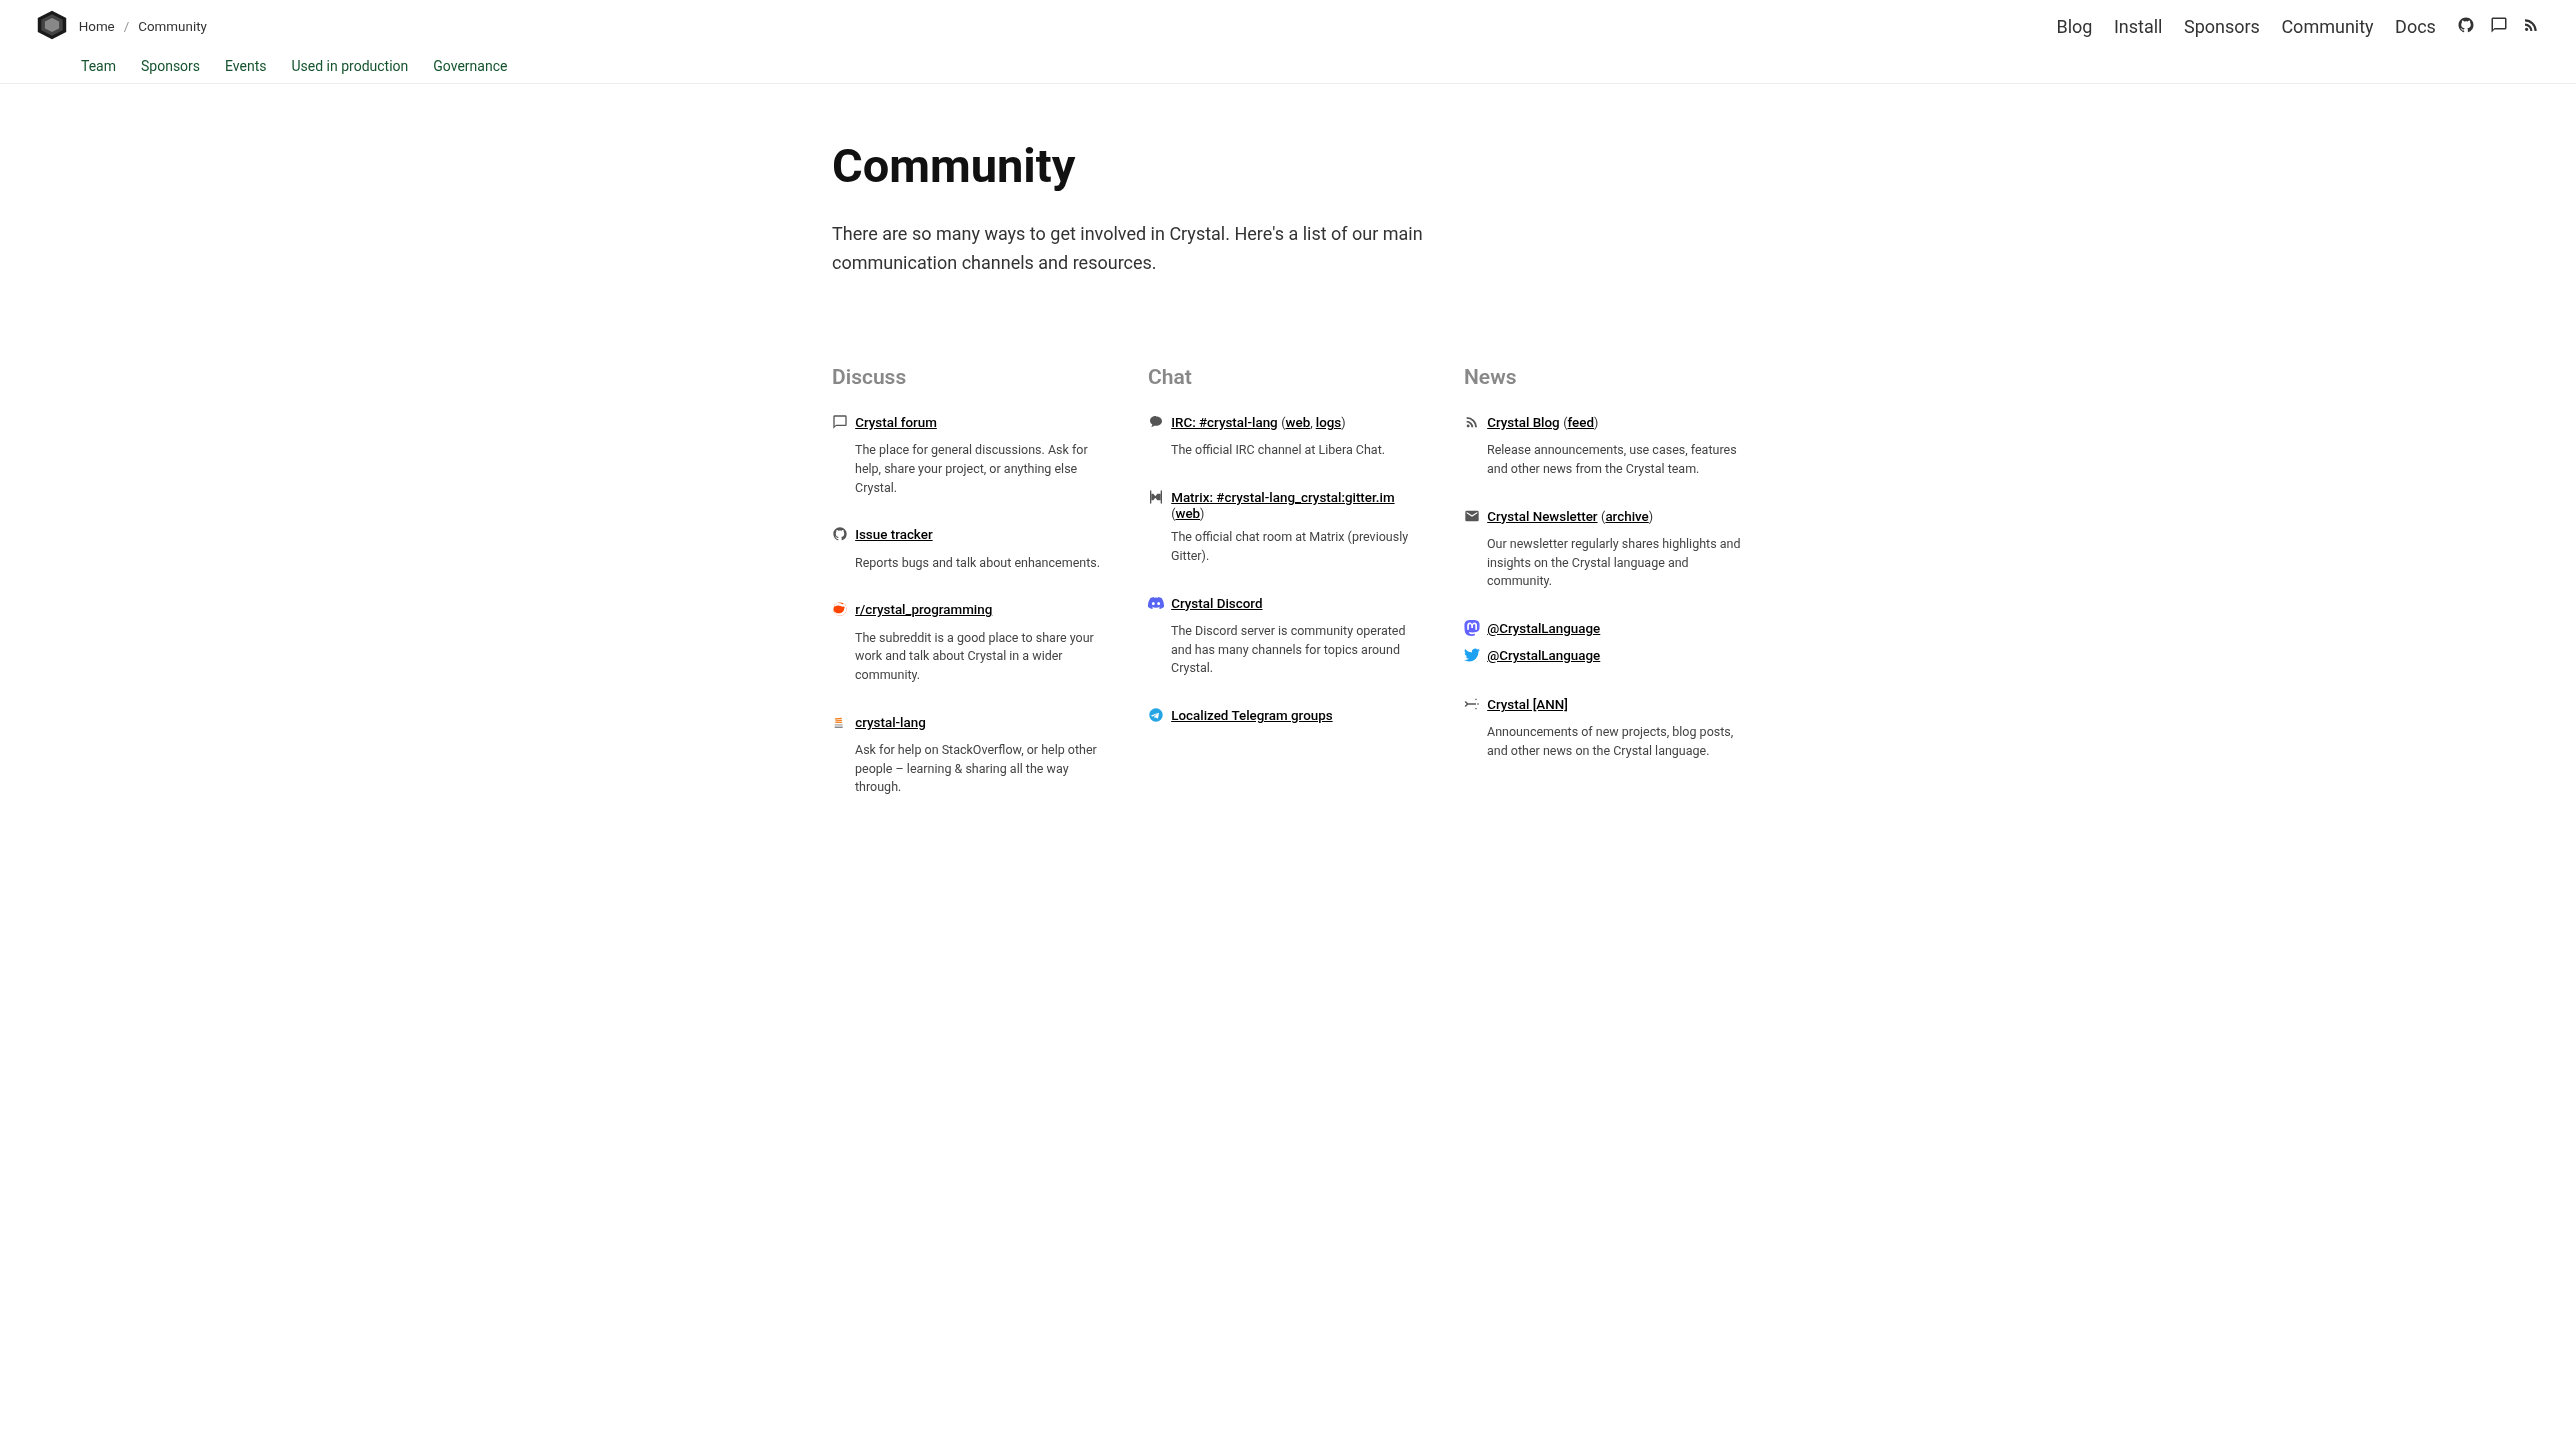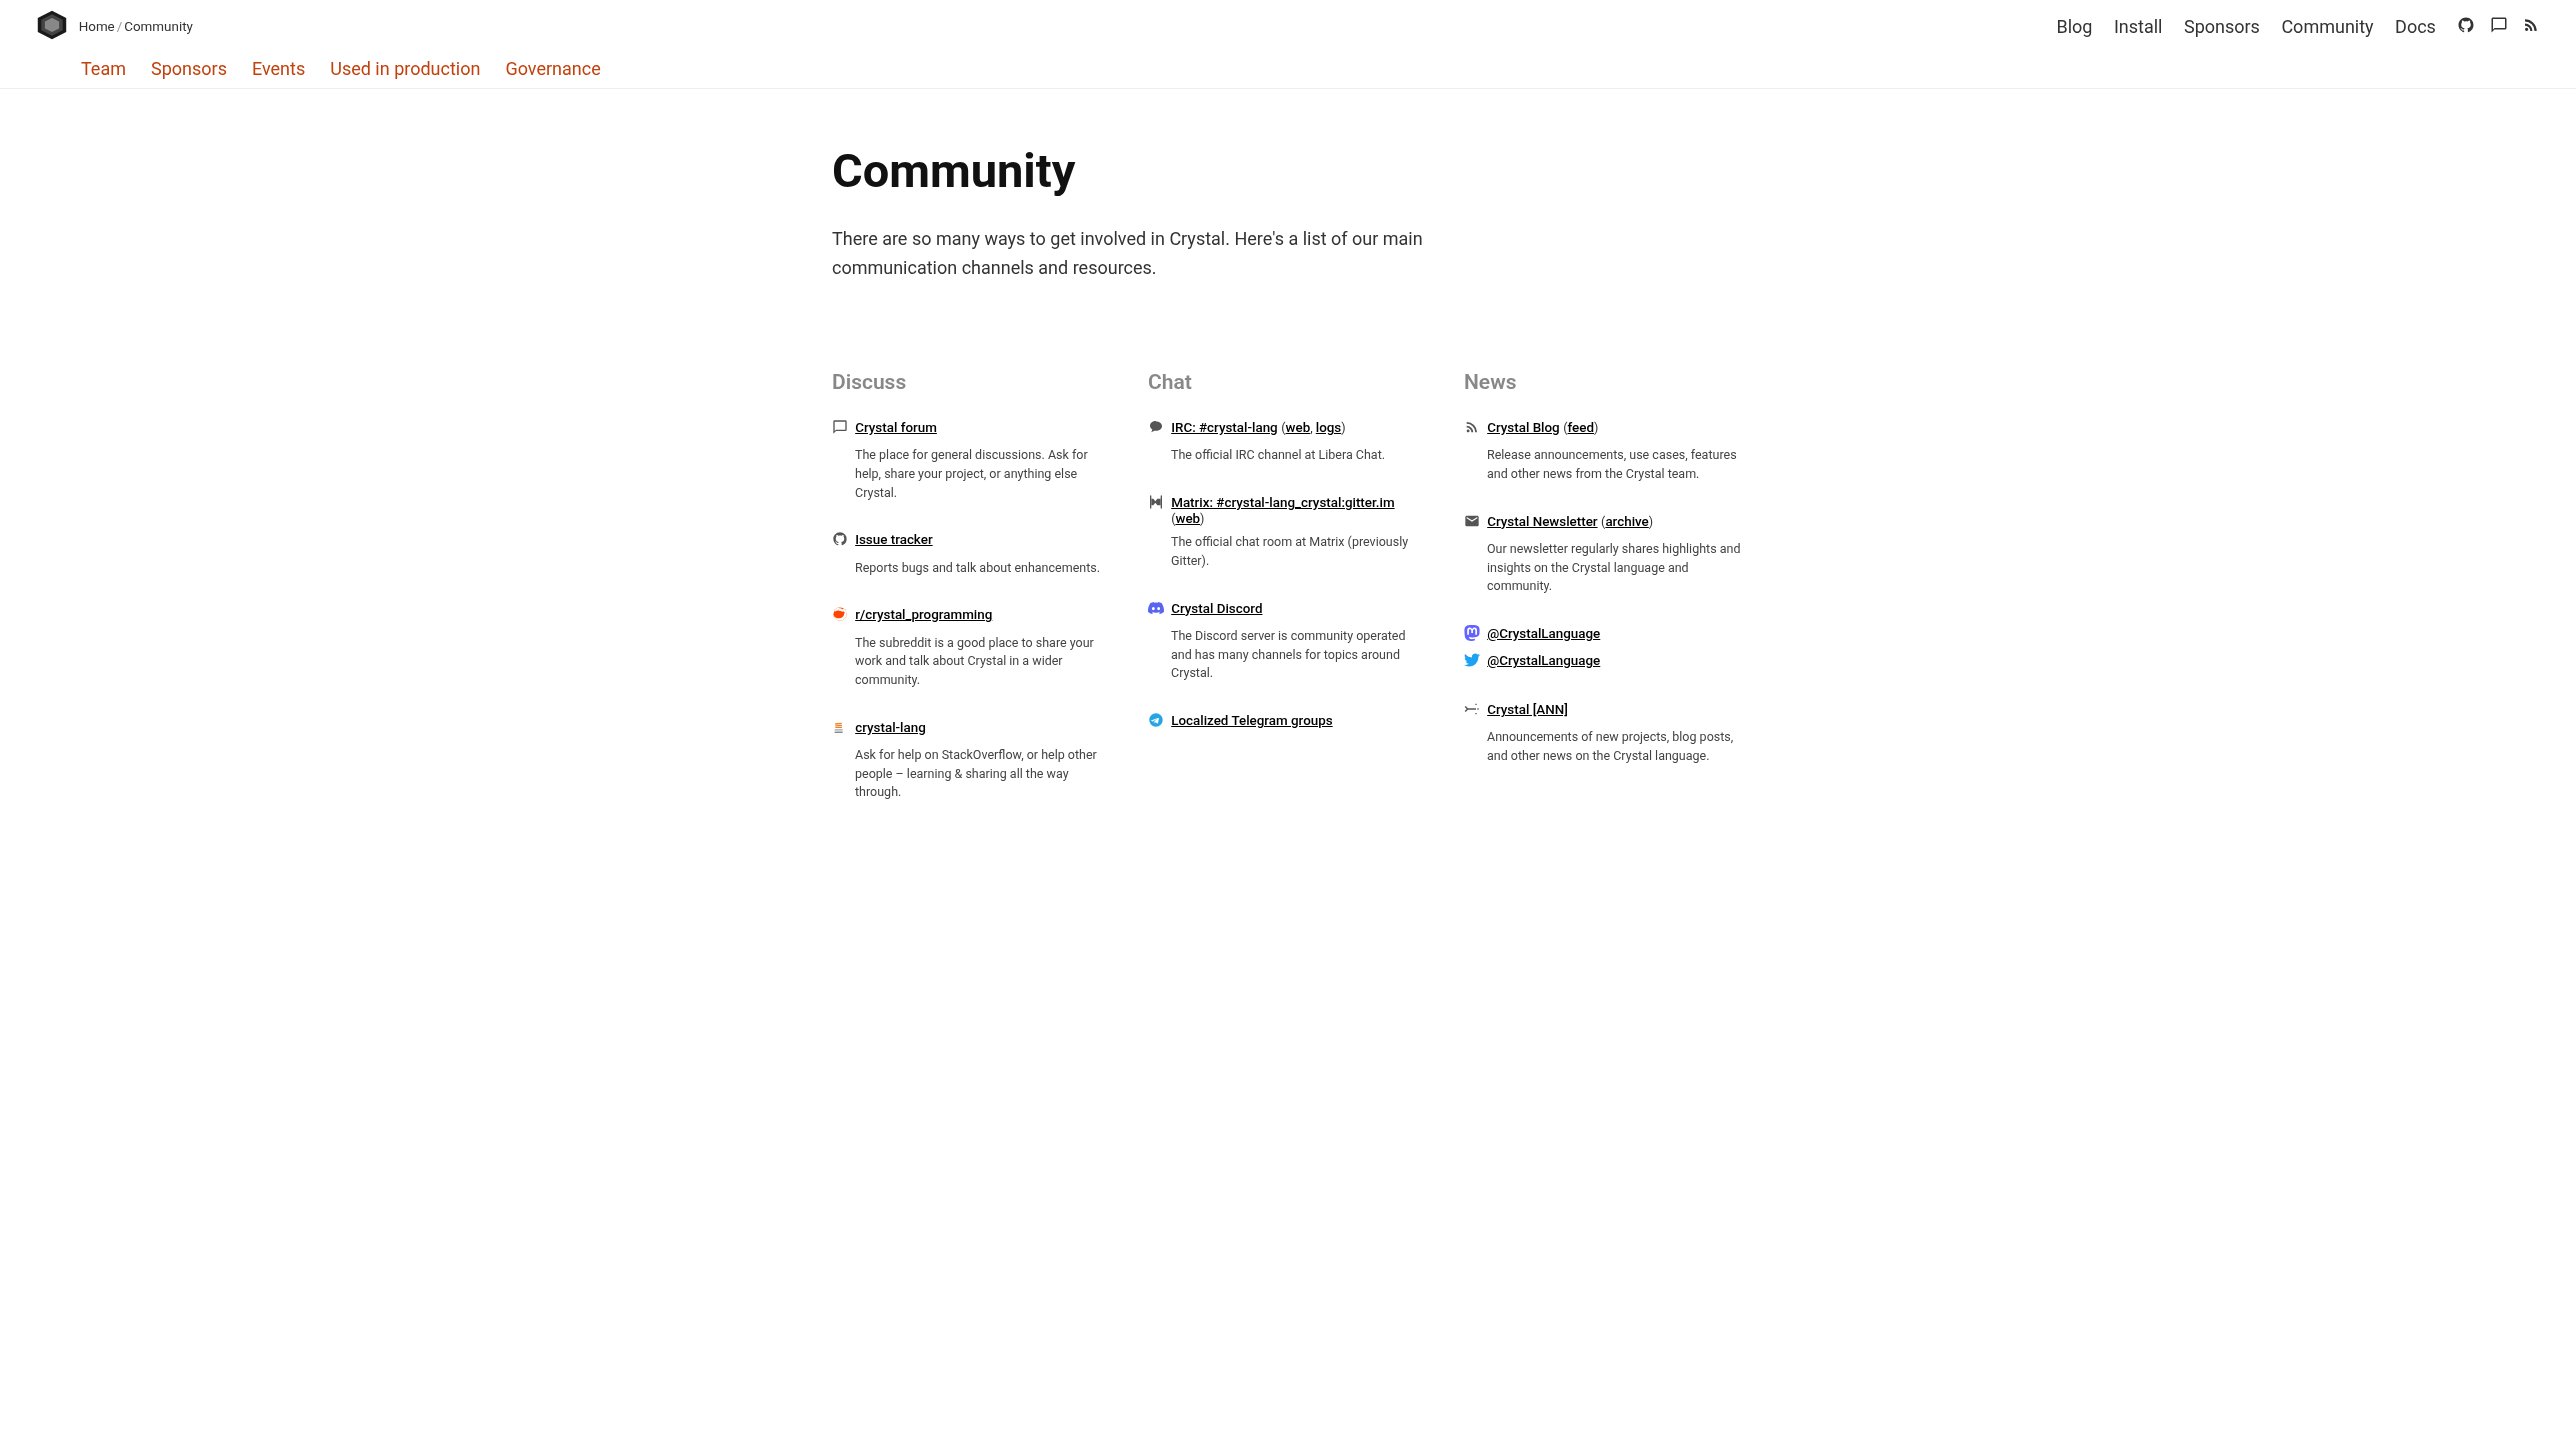--- a/index.html
+++ b/index.html
@@ -30,21 +30,21 @@
       align-items: center;
       gap: 10.7px;
     }
     .logo-icon {
       width: 32px;
       height: 32px;
     }
     .breadcrumb {
       display: flex;
       align-items: center;
-      gap: 2px;
+      gap: 9px;
       font-size: 13.4px;
       color: #333;
     }
     .breadcrumb a { text-decoration: none; color: #333; }
     .breadcrumb .sep { color: #999; }
     .breadcrumb .current { color: #333; }
     .nav-right {
       display: flex;
       align-items: center;
       gap: 21.5px;
@@ -67,22 +67,22 @@
 
     
     .sub-nav {
       display: flex;
       align-items: center;
       gap: 25px;
       padding: 5.4px 36px 9px 81px;
     }
     .sub-nav a {
       text-decoration: none;
-      font-size: 18px;
-      color: #c2410c;
+      font-size: 14px;
+      color: #14532d;
     }
 
     
     .main-content {
       max-width: 984px;
       margin: 0 auto;
       padding: 54px 36px 72px;
     }
     .page-title {
       font-size: 47px;

